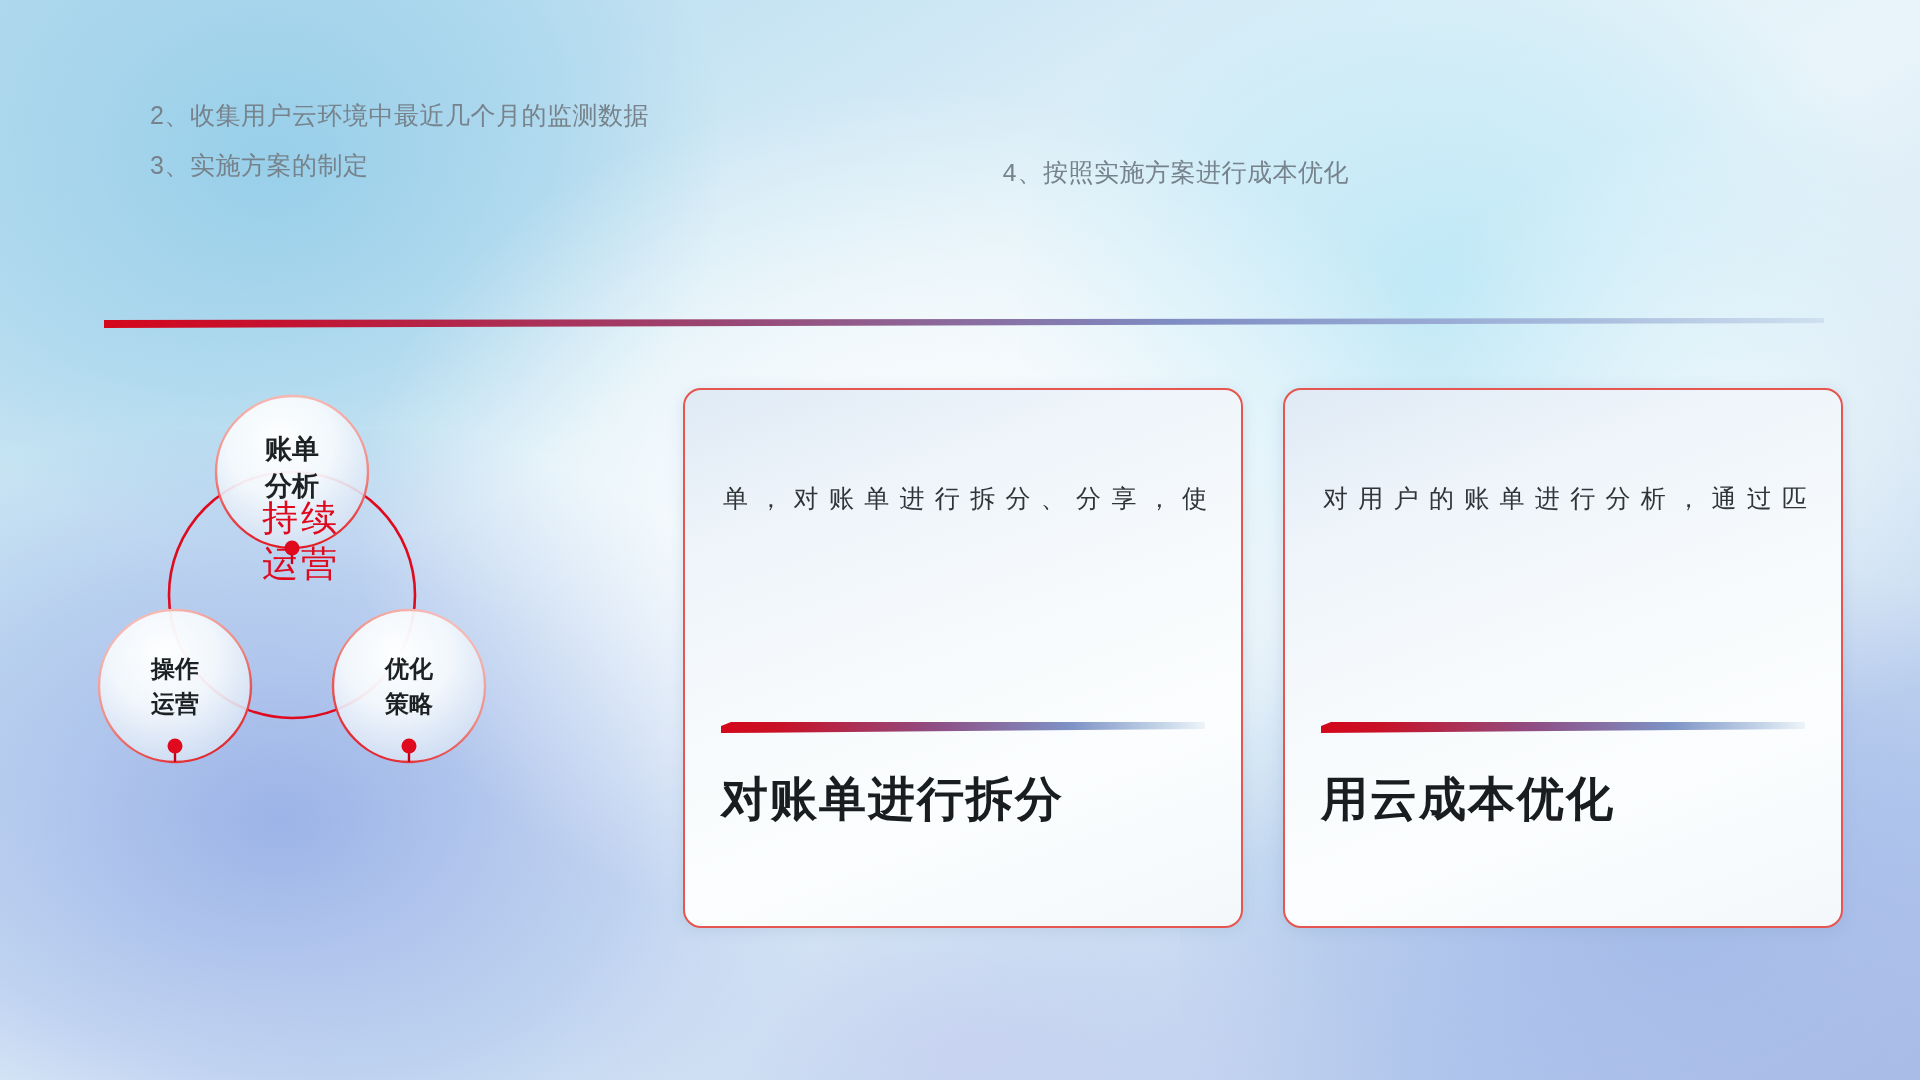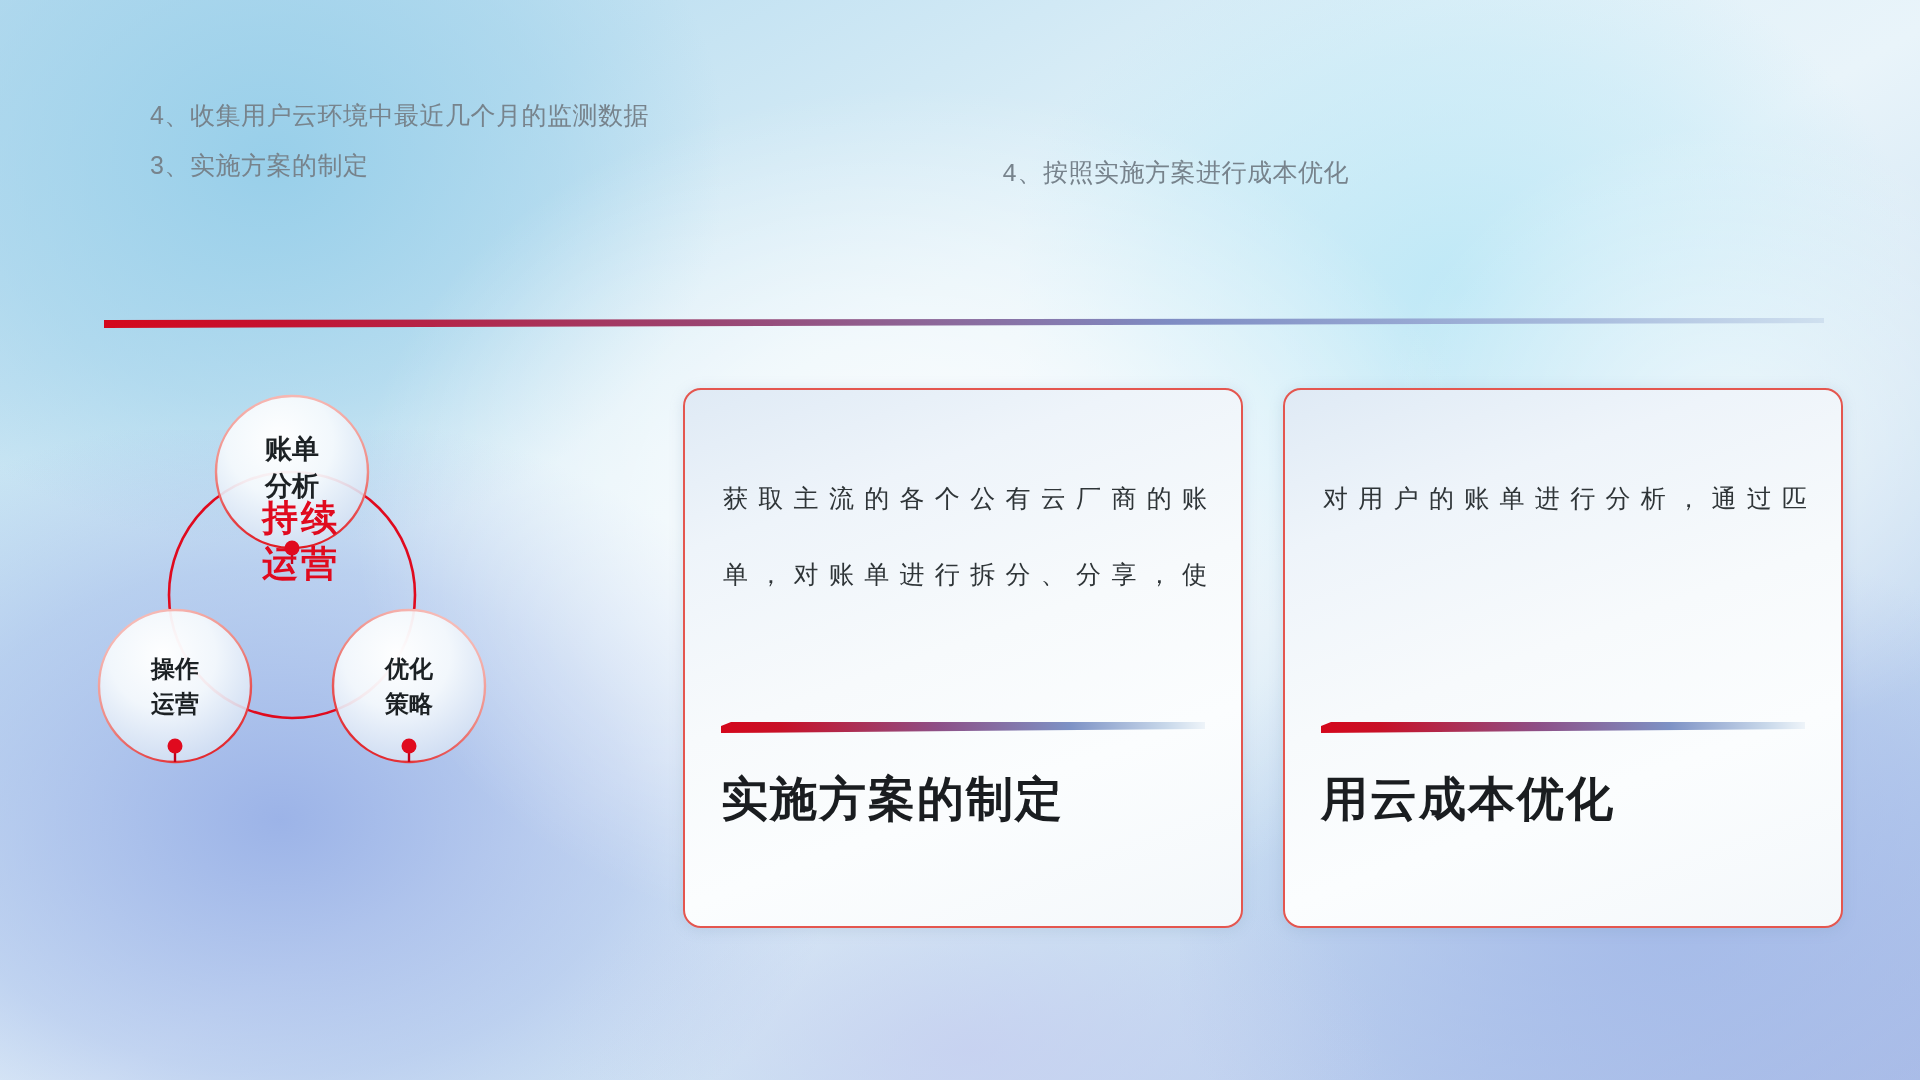--- a/index.html
+++ b/index.html
@@ -77,21 +77,21 @@
   <div class="bgl bg-tl"></div>
   <div class="bgl bg-cyan"></div>
   <div class="bgl bg-blue-bl"></div>
   <div class="bgl bg-blue-br"></div>
   <div class="bgl bg-cwhite"></div>
   <div class="bgl bg-soft-r"></div>
   <div class="bgl bg-lav"></div>
 </div>
 
 <div class="steps" id="steps-left">
-  <div class="row">4、收集用户云环境中最近几个月的监测数据</div>
+  <div class="row">2、收集用户云环境中最近几个月的监测数据</div>
   <div class="row">3、实施方案的制定</div>
 </div>
 
 <div class="steps" id="steps-right">
   <div class="row">4、按照实施方案进行成本优化</div>
 </div>
 
 <div id="main-divider">
   <svg width="1720" height="10" viewBox="0 0 1720 10">
     <defs>
@@ -161,47 +161,46 @@
     <text x="80" y="327" text-anchor="middle" font-family="Liberation Sans, sans-serif" font-size="24" font-weight="bold" fill="#1c2124">操作</text>
     <text x="80" y="362" text-anchor="middle" font-family="Liberation Sans, sans-serif" font-size="24" font-weight="bold" fill="#1c2124">运营</text>
 
     <text x="314" y="327" text-anchor="middle" font-family="Liberation Sans, sans-serif" font-size="24" font-weight="bold" fill="#1c2124">优化</text>
     <text x="314" y="362" text-anchor="middle" font-family="Liberation Sans, sans-serif" font-size="24" font-weight="bold" fill="#1c2124">策略</text>
 
     <text x="204" y="187" text-anchor="middle" font-family="Liberation Sans, sans-serif" font-size="36" font-weight="bold" fill="#e00a1e" letter-spacing="2" style="display:none">持续</text>
   </svg>
 
   <div style="position:absolute;left:151px;top:145px;width:110px;text-align:center;
-              font-size:36px;font-weight:bold;color:#e00a1e;line-height:46px;letter-spacing:3px;">
+              font-size:36px;font-weight:normal;color:#e00a1e;line-height:46px;letter-spacing:3px;">
     <div>持续</div>
     <div>运营</div>
   </div>
 </div>
 
 <div class="card" id="card-1">
   <div class="card-body">
-    <p>获取主流的各个公有云厂商的账</p>
     <p>单，对账单进行拆分、分享，使</p>
   </div>
   <div class="card-divider">
     <svg width="484" height="12" viewBox="0 0 484 12">
       <defs>
         <linearGradient id="gCard1" x1="0" y1="0" x2="1" y2="0">
           <stop offset="0" stop-color="#d4071c"></stop>
           <stop offset="0.12" stop-color="#c81026"></stop>
           <stop offset="0.45" stop-color="#8d5087"></stop>
           <stop offset="0.72" stop-color="#7d92c5"></stop>
           <stop offset="0.92" stop-color="#c8d8ea"></stop>
           <stop offset="1" stop-color="#eef4f9"></stop>
         </linearGradient>
       </defs>
       <path d="M0 4 L10 0 L484 0 L484 7 L0 11 Z" fill="url(#gCard1)"></path>
     </svg>
   </div>
-  <div class="card-title">实施方案的制定</div>
+  <div class="card-title">对账单进行拆分</div>
 </div>
 
 <div class="card" id="card-2">
   <div class="card-body">
     <p>对用户的账单进行分析，通过匹</p>
   </div>
   <div class="card-divider">
     <svg width="484" height="12" viewBox="0 0 484 12">
       <defs>
         <linearGradient id="gCard2" x1="0" y1="0" x2="1" y2="0">

